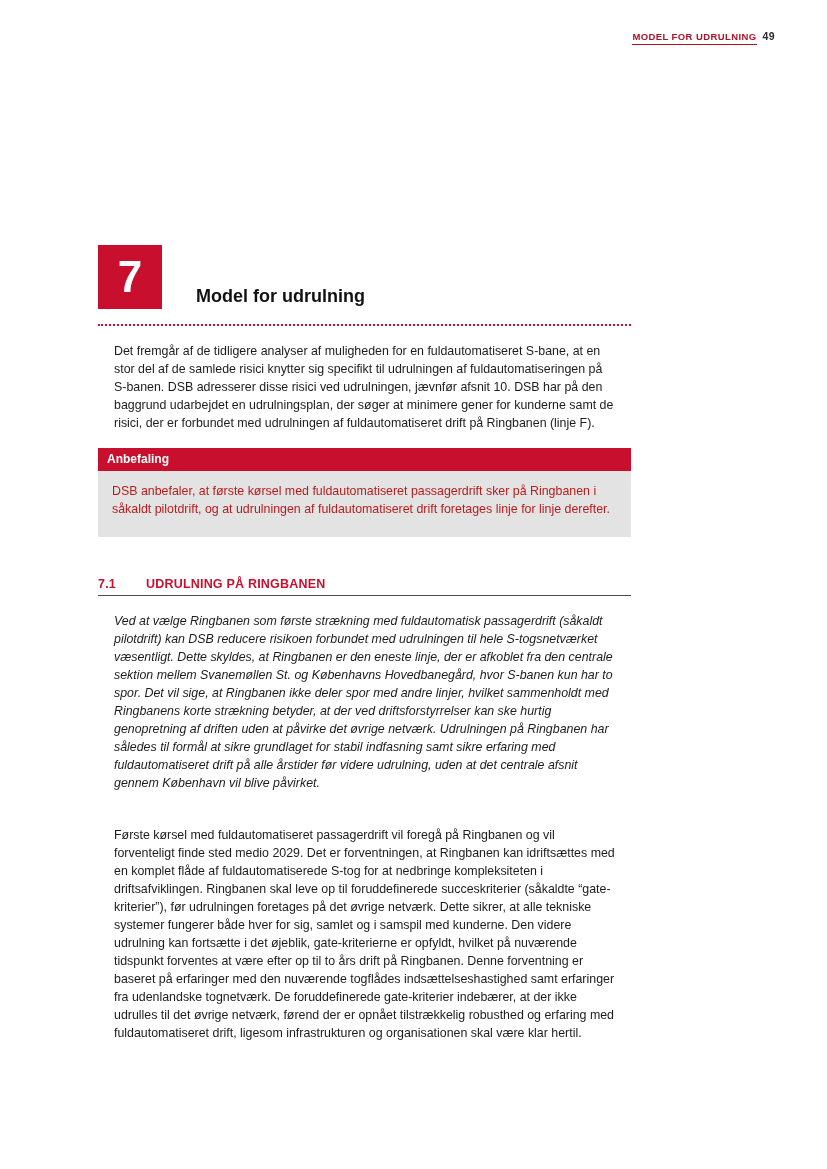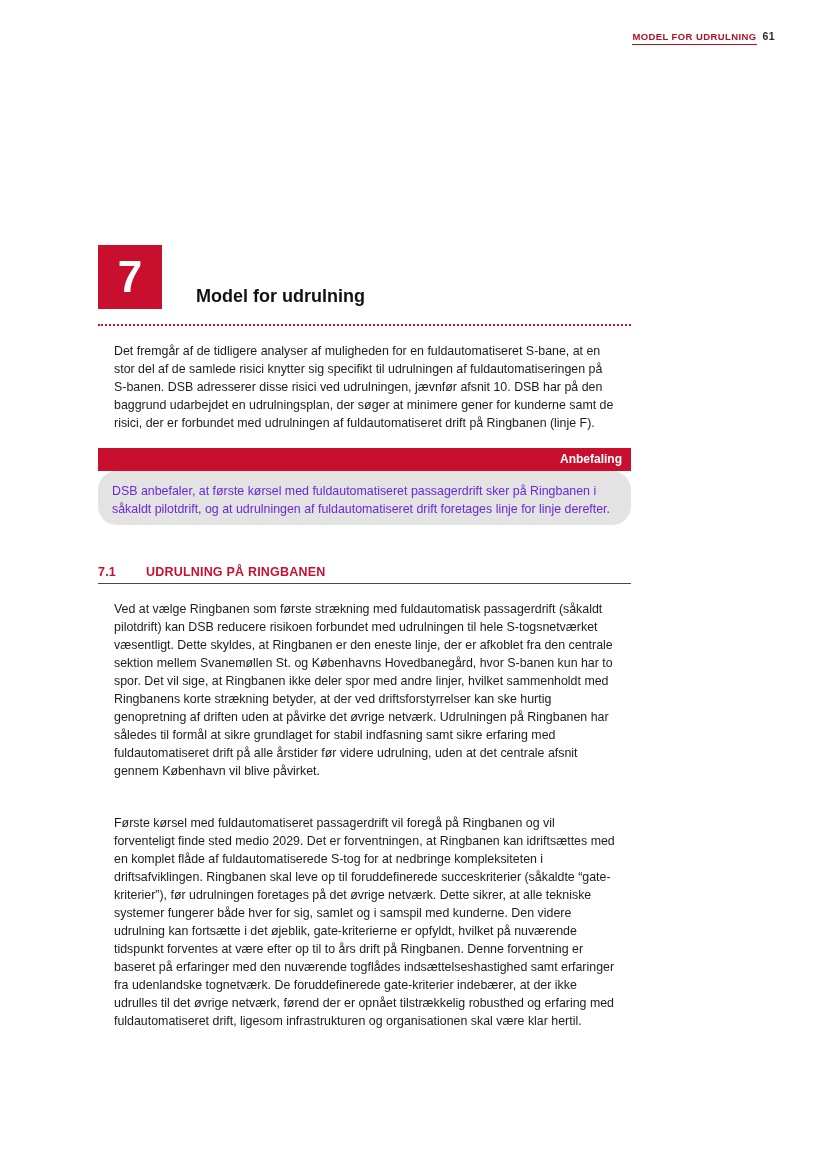--- a/index.html
+++ b/index.html
@@ -71,55 +71,53 @@
     margin: 16px;
     color: #1c1c1c;
   }
   .rec-box { margin-top: 12px; }
   .rec-header {
     background: #c8102e;
     color: #ffffff;
     font-weight: bold;
     font-size: 12px;
     padding: 4px 9px 5px;
-    text-align: right;
   }
   .rec-body {
     background: #e3e3e3;
-    padding: 11px 14px 7px;
+    padding: 11px 14px 19px;
     font-size: 12.4px;
     line-height: 18px;
-    color: #6d28d9;
-    border-radius: 19px;
+    color: #b91c1c;
   }
   .section { margin-top: 40px; }
   .section + .section { margin-top: 34px; }
   .section-heading {
     display: flex;
     align-items: flex-start;
     color: #c8102e;
     font-weight: bold;
     font-size: 12.5px;
     border-bottom: 1px solid #4a4a4a;
     padding-bottom: 4px;
     letter-spacing: 0.2px;
   }
   .section-number {
     width: 48px;
     flex-shrink: 0;
   }
-  .section-heading + .para { margin-top: 16px; }
+  .section-heading + .para { margin-top: 16px; font-style: italic; }
 </style>
 </head>
 <body>
 
 <div class="page">
 
   <div class="running-header">
-    <span class="running-title">MODEL FOR UDRULNING</span><span class="page-number">61</span>
+    <span class="running-title">MODEL FOR UDRULNING</span><span class="page-number">49</span>
   </div>
 
   <div class="content">
 
     <div class="chapter-row">
       <div class="chapter-badge">7</div>
       <h1 class="chapter-title">Model for udrulning</h1>
     </div>
 
     <div class="dotted-rule"></div>

